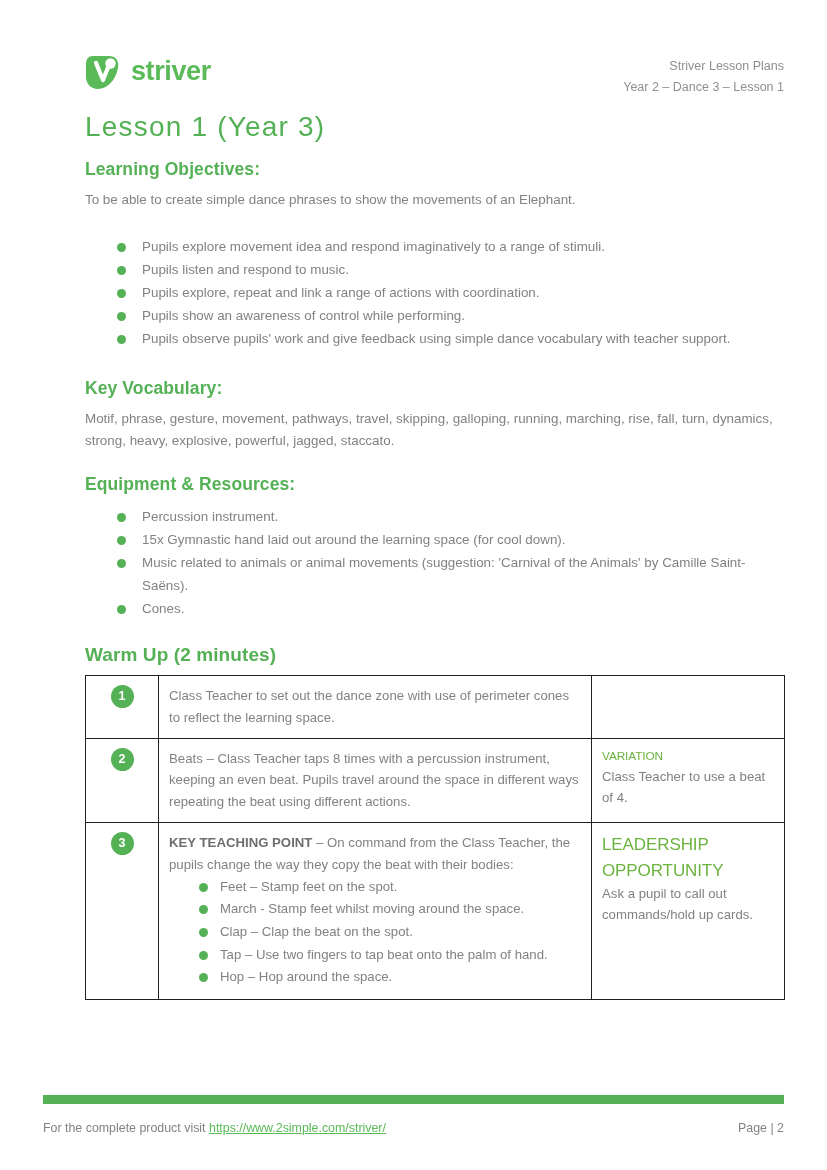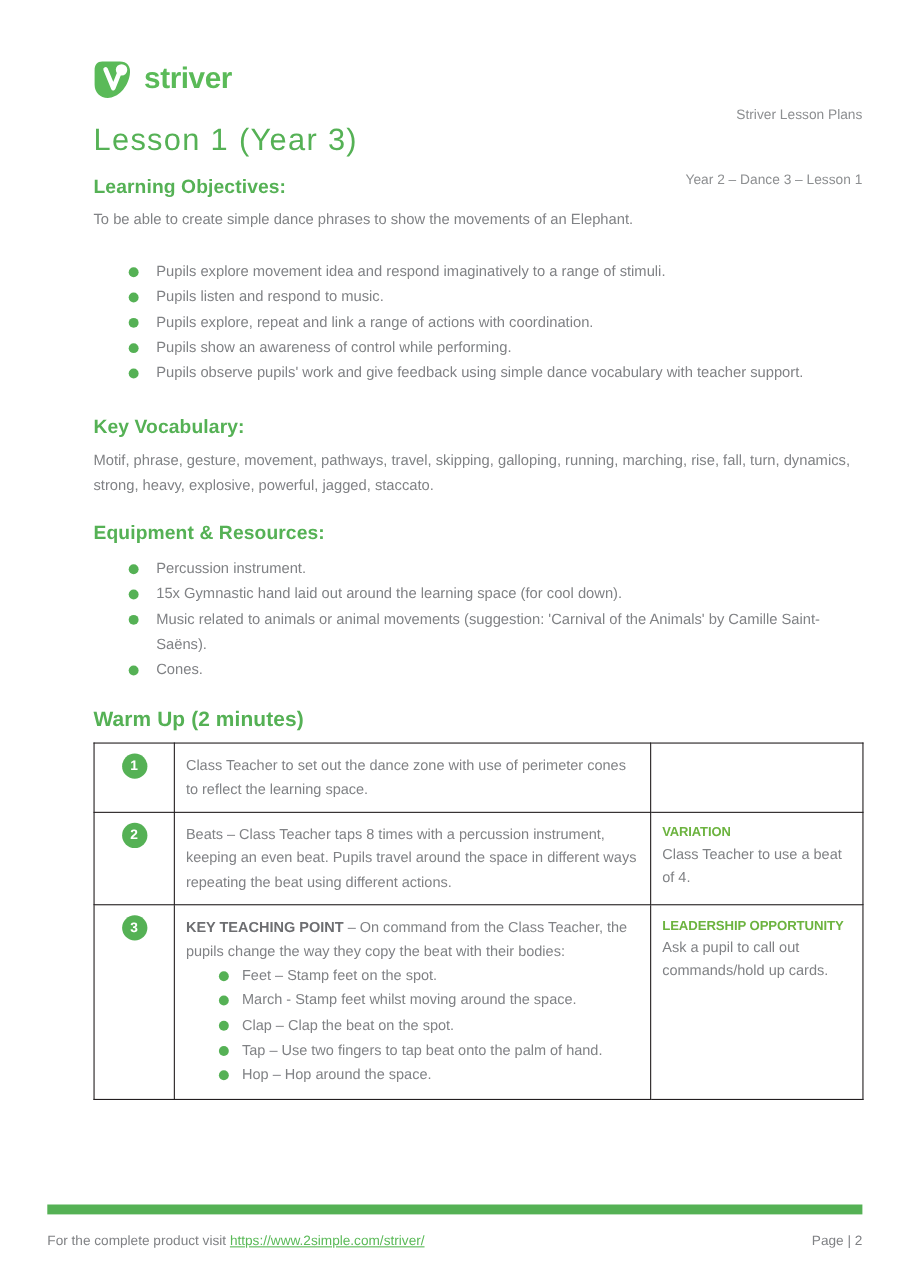--- a/index.html
+++ b/index.html
@@ -52,21 +52,21 @@
   }
   .header-meta {
     position: absolute;
     right: 0;
     top: 8px;
     text-align: right;
     font-size: 12.5px;
     color: #8d8f91;
     line-height: 1.65;
   }
-  .header-meta div { white-space: nowrap; margin-top: 38px; }
+  .header-meta div { white-space: nowrap; }
 
   
   .doc-title {
     position: absolute;
     left: 85px;
     top: 111px;
     font-size: 28px;
     color: #55b155;
     font-weight: normal;
     letter-spacing: 1.2px;
@@ -169,27 +169,27 @@
     line-height: 23px;
     border-radius: 50%;
     background: #55b155;
     color: #ffffff;
     font-size: 12.5px;
     font-weight: bold;
     text-align: center;
   }
   .side-label {
     color: #6cb33f;
-    font-weight: bold;
+    font-weight: normal;
     font-size: 11.8px;
     letter-spacing: -0.1px;
     display: block;
     line-height: 1.5;
   }
-  .side-label.wide { font-size: 12px; }
+  .side-label.wide { font-size: 17px; }
   .side-text {
     display: block;
     font-size: 13.2px;
     line-height: 1.6;
     color: #808285;
   }
   .ktp { font-weight: bold; color: #6d6e71; }
 
   ul.inner-bullets {
     list-style: none;

